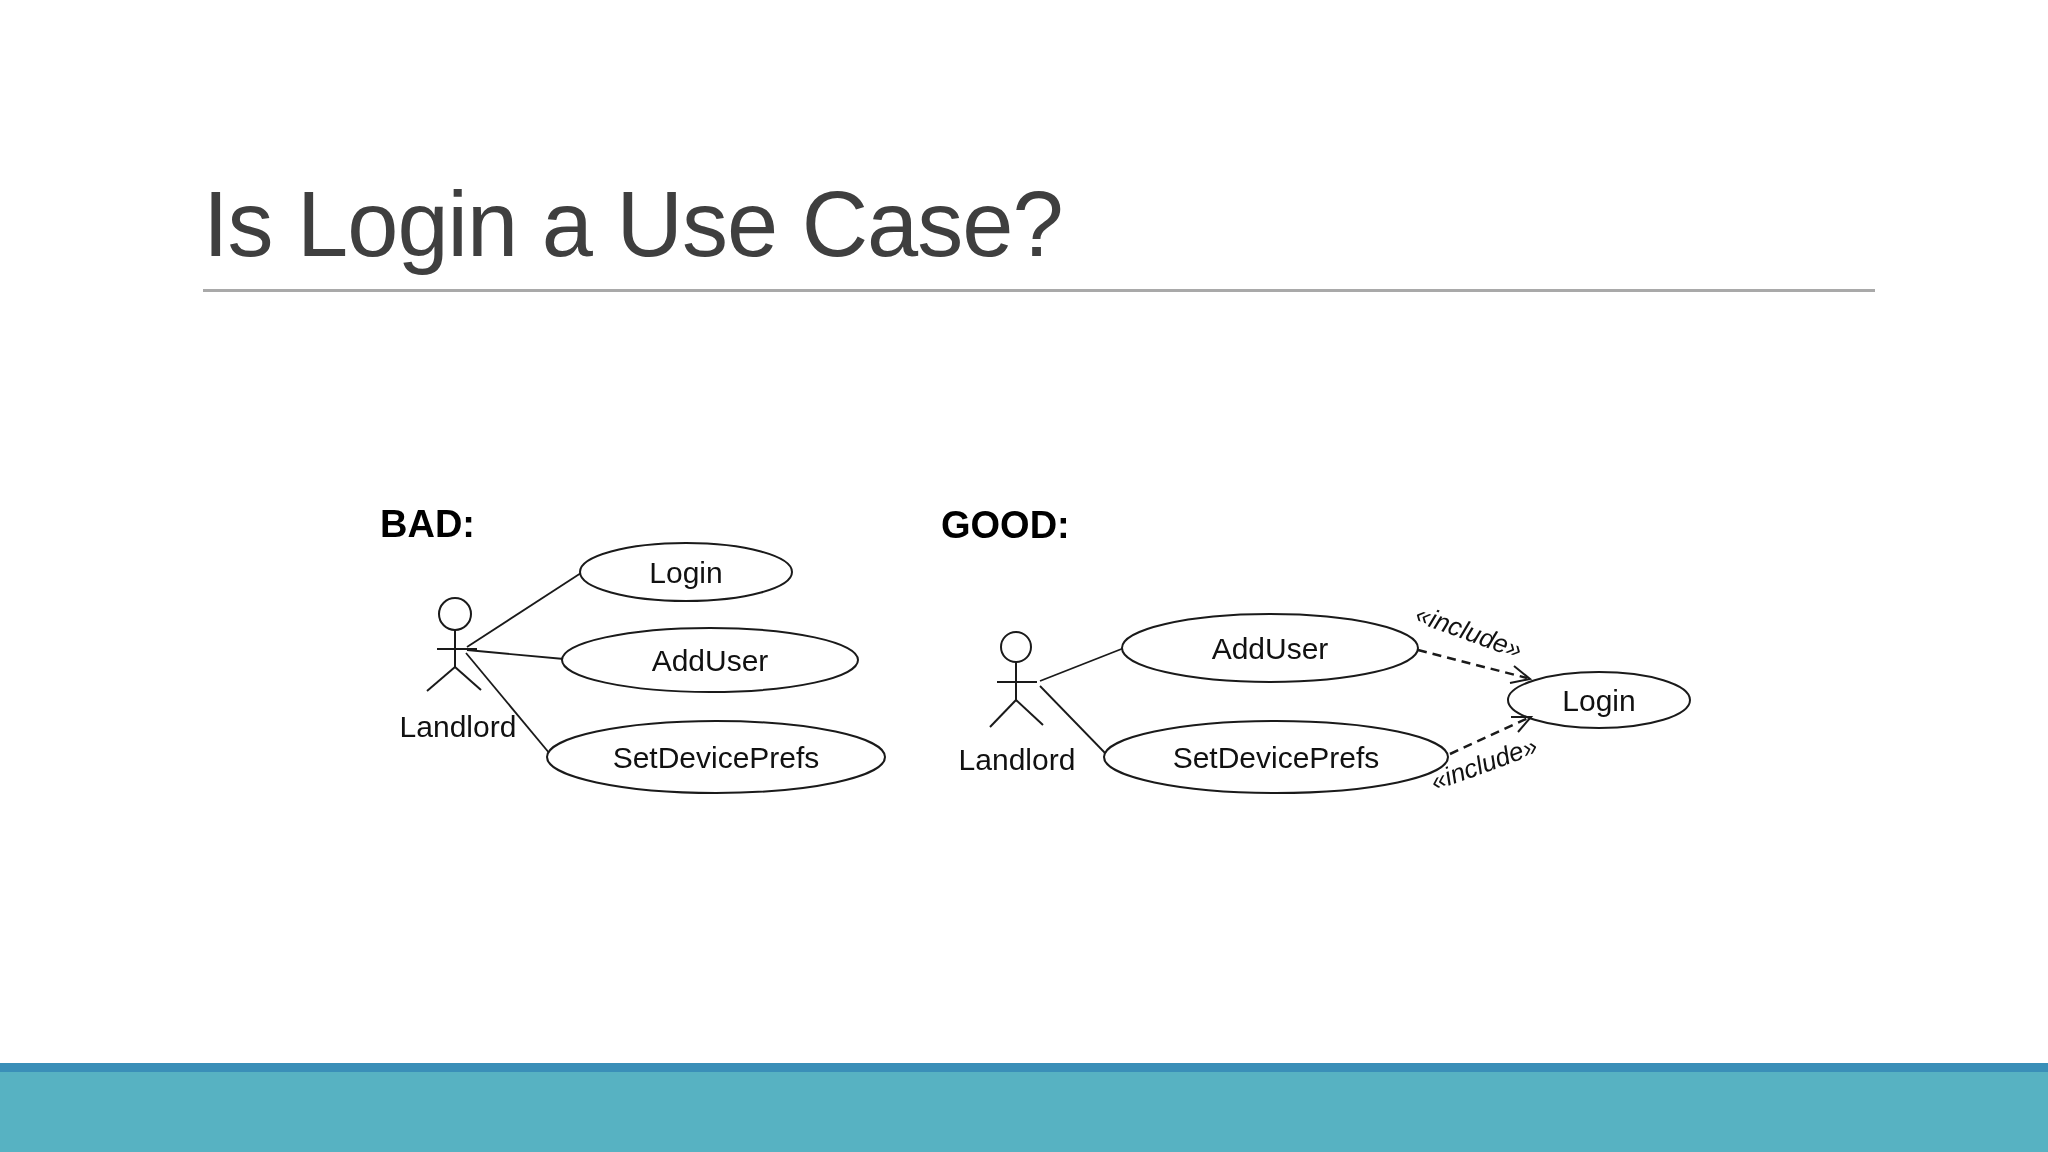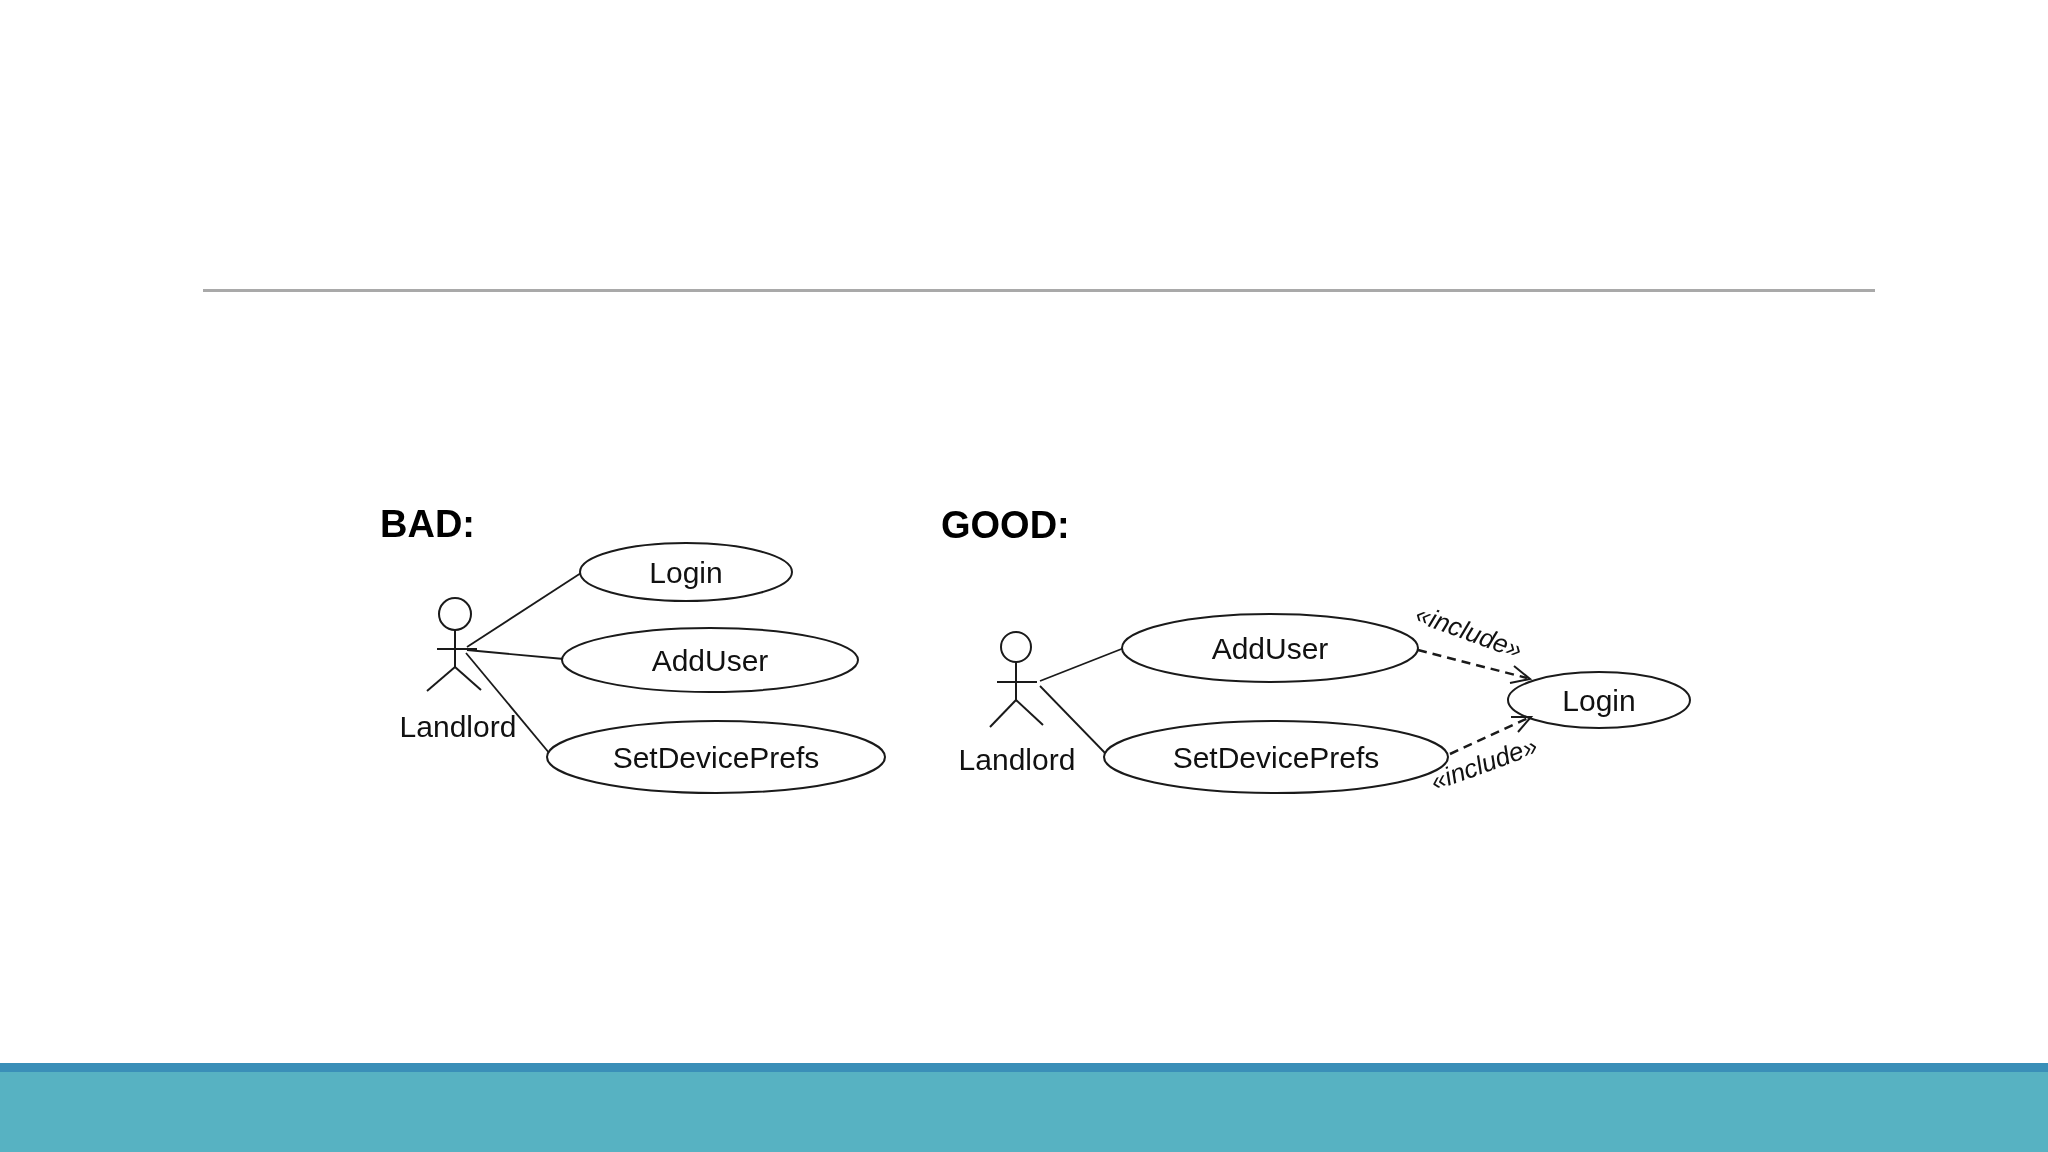--- a/index.html
+++ b/index.html
@@ -53,20 +53,21 @@
   .bar-main{
     position:absolute;left:0;top:1072px;
     width:2048px;height:80px;
   }
 </style>
 </head>
 <body>
 
 <div class="slide">
 
+  <div class="title">Is Login a Use Case?</div>
   <div class="title-rule"></div>
 
   <svg class="diagram-svg" width="2048" height="1152" viewBox="0 0 2048 1152" fill="none" stroke="none">
 
     <g>
       <text class="uml-heading" x="380" y="537">BAD:</text>
 
       <g stroke="#1a1a1a" stroke-width="2">
         <circle cx="455" cy="614" r="16" fill="none"></circle>
         <line x1="455" y1="630" x2="455" y2="667"></line>

